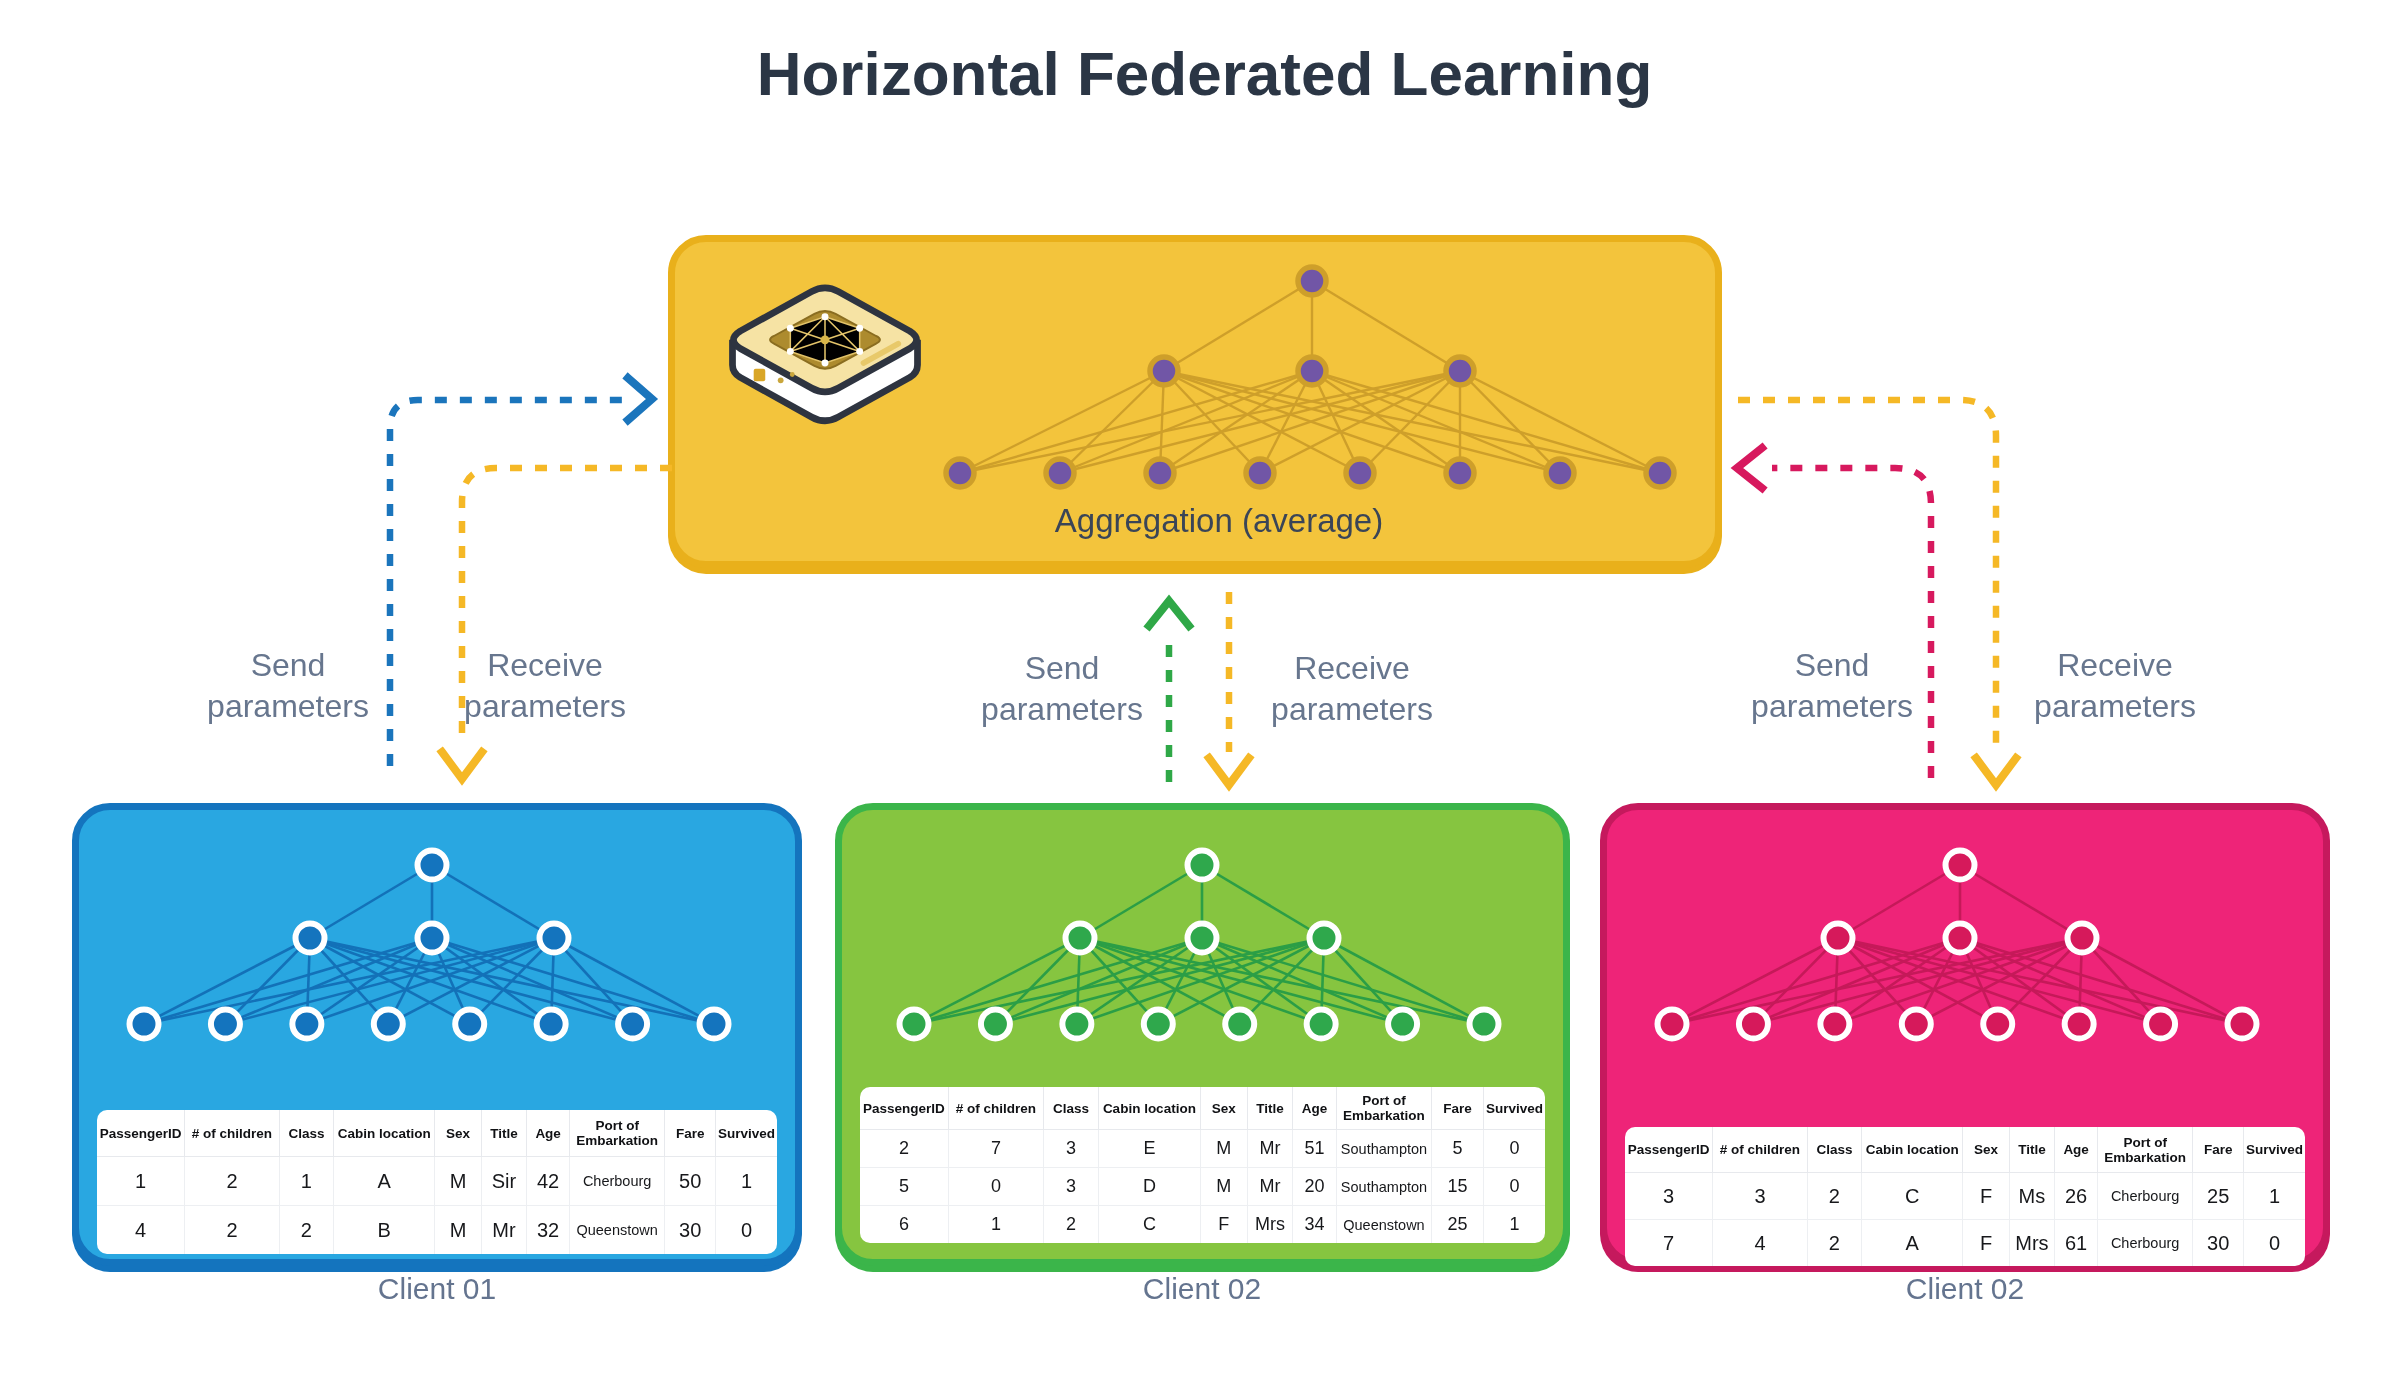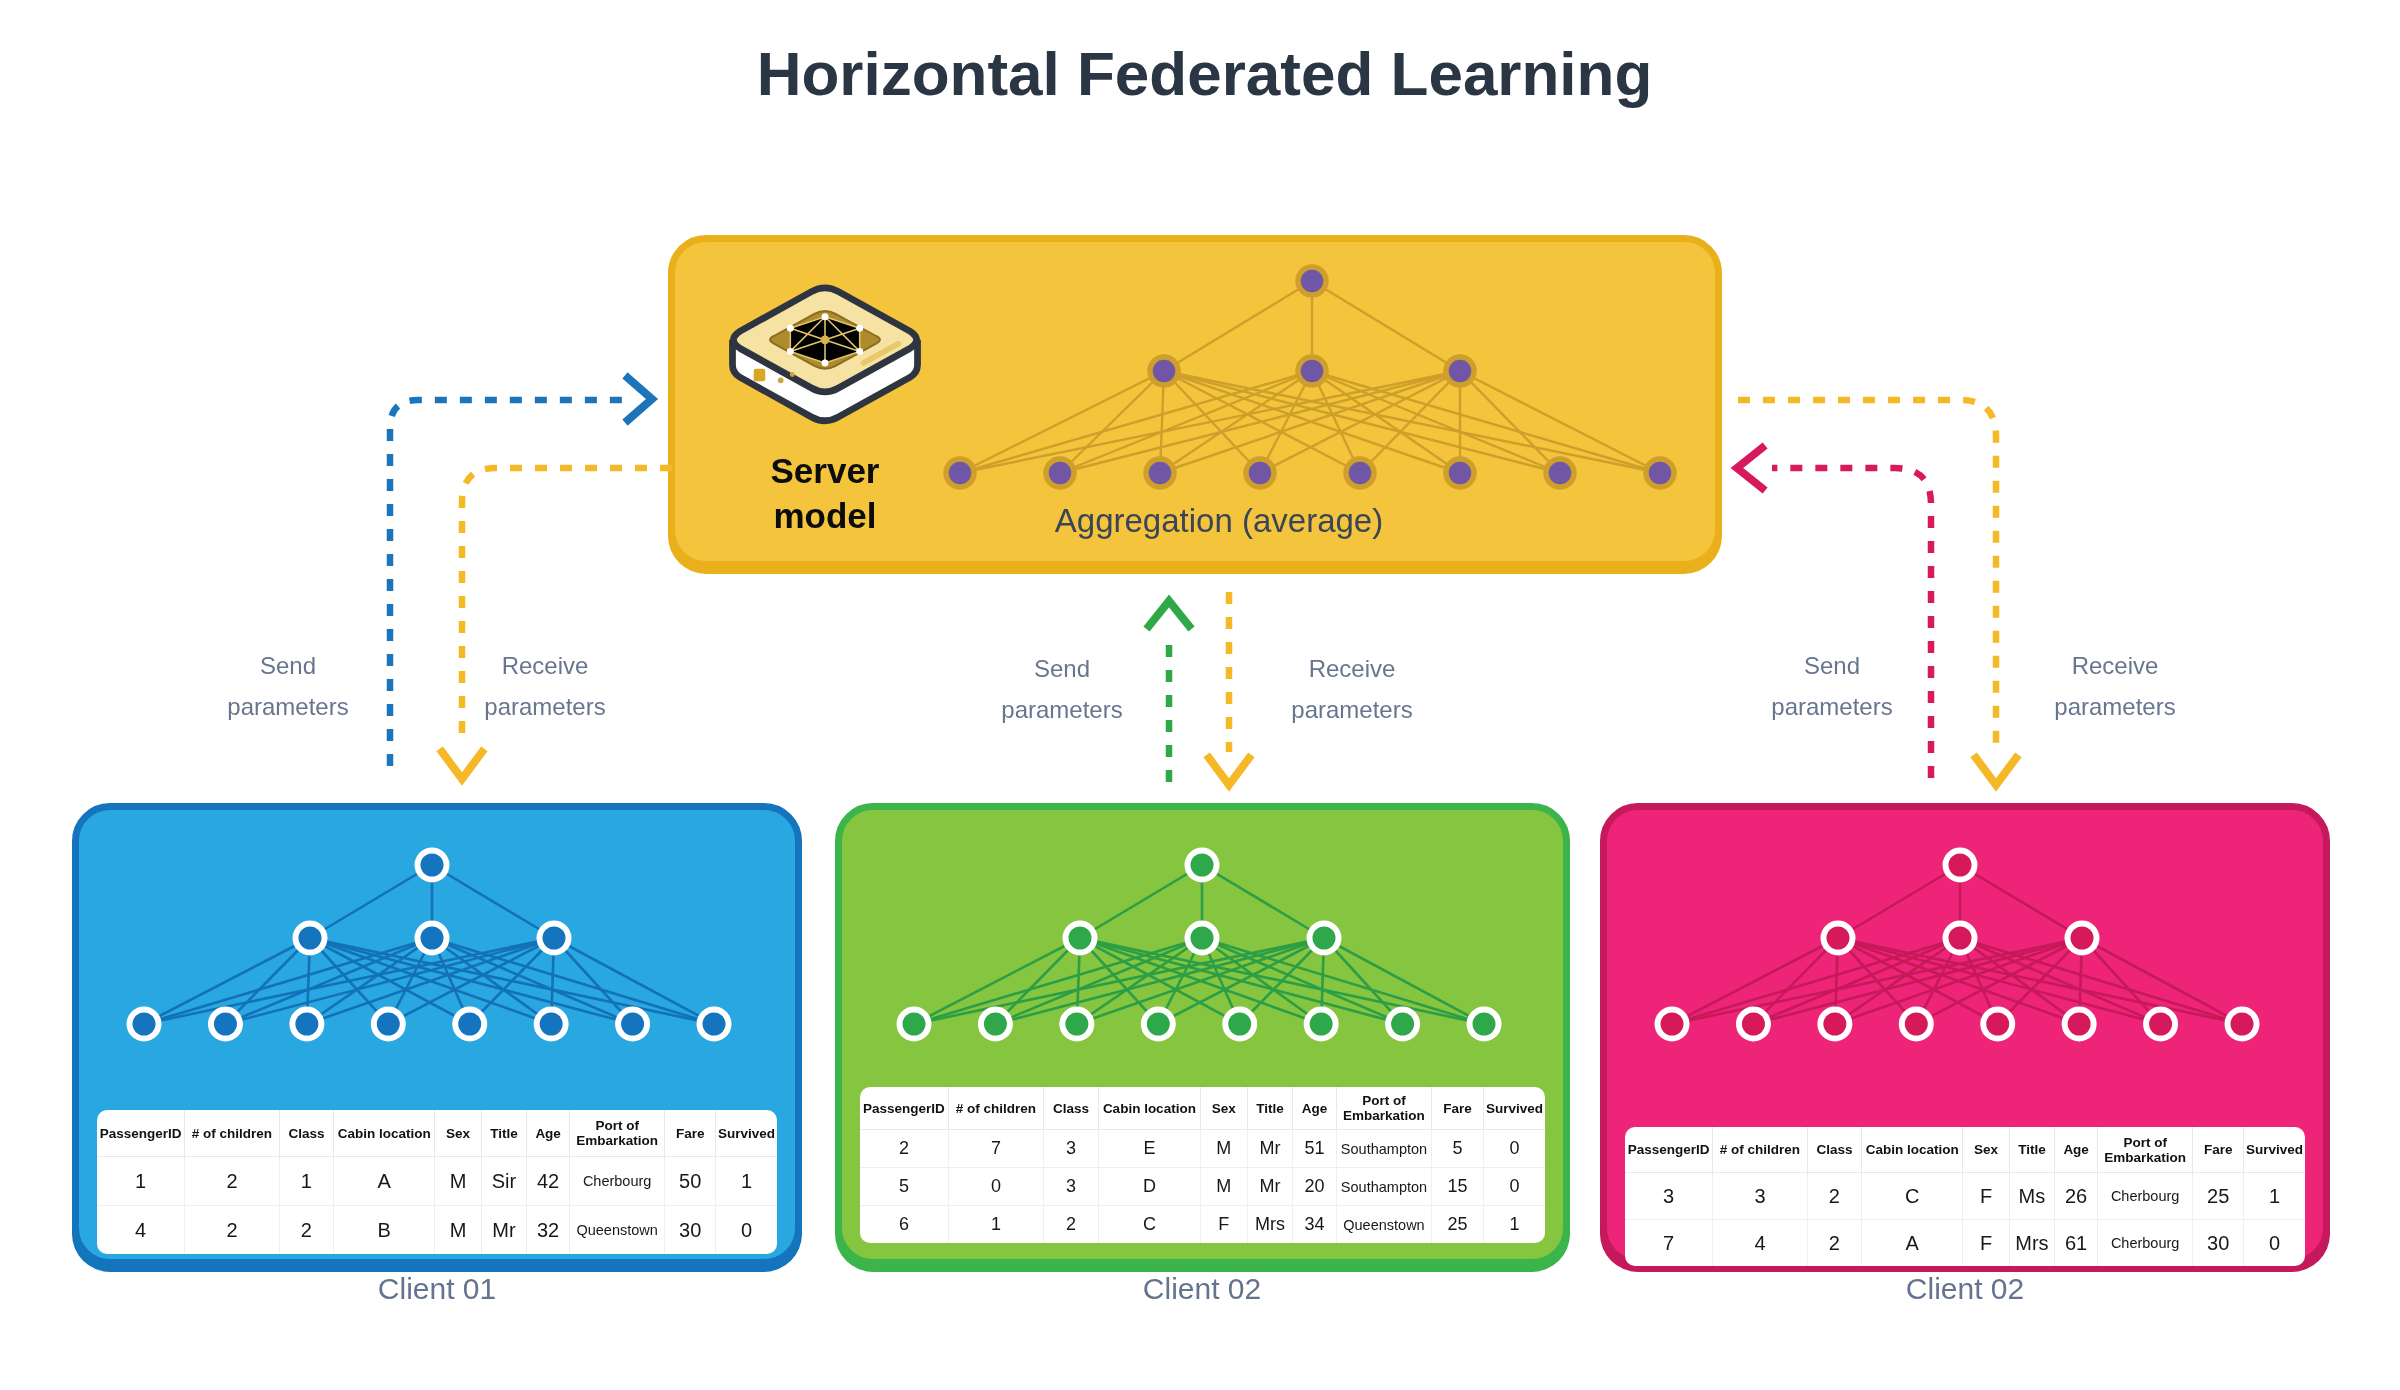--- a/index.html
+++ b/index.html
@@ -11,21 +11,21 @@
   #server-box{left:668px;top:235px;width:1054px;height:333px;}
   #client-box-0{left:72px;top:803px;width:730px;height:463px;}
   #client-box-1{left:835px;top:803px;width:735px;height:463px;}
   #client-box-2{left:1600px;top:803px;width:730px;height:463px;}
   .server-icon{position:absolute;left:44px;top:36px;width:212px;height:168px;}
   .server-label{position:absolute;left:28px;top:206px;width:244px;text-align:center;
                 font-weight:800;font-size:35px;line-height:45px;color:#0B0C0E;}
   .agg-label{position:absolute;left:544px;top:260px;transform:translateX(-50%);
              white-space:nowrap;font-size:33px;color:#3A4557;}
   .flow-label{position:absolute;transform:translateX(-50%);text-align:center;
-              font-size:24px;line-height:41px;color:#67768E;white-space:nowrap;}
+              font-size:32px;line-height:41px;color:#67768E;white-space:nowrap;}
   .client-label{position:absolute;top:1272px;transform:translateX(-50%);
                 font-size:30px;color:#64748F;white-space:nowrap;}
   .tablewrap{position:absolute;left:18px;right:18px;background:#ffffff;border-radius:10px;overflow:hidden;}
   #client-box-0 .tablewrap{top:300px;}
   #client-box-1 .tablewrap{top:277px;}
   #client-box-2 .tablewrap{top:317px;}
   table.pax{width:100%;border-collapse:collapse;table-layout:fixed;background:#fff;}
   table.pax th{font-size:13.5px;font-weight:700;color:#101114;text-align:center;vertical-align:middle;
                line-height:15px;padding:1px;border-right:1px solid #E7E9ED;border-bottom:1px solid #E7E9ED;}
   table.pax td{text-align:center;vertical-align:middle;color:#17181B;
@@ -66,24 +66,20 @@
           <circle cx="74" cy="50" r="3.6" fill="#fff"></circle>
         <circle cx="110" cy="62" r="4.6" fill="#D9B64A"></circle>
       </g>
       <g>
         <rect x="36" y="92" width="12" height="13" rx="2" fill="#D9A627"></rect>
         <circle cx="64" cy="104" r="3" fill="#C9A63C"></circle>
         <circle cx="76" cy="98" r="2.5" fill="#C9A63C"></circle>
         <line x1="150" y1="86" x2="186" y2="66" stroke="#E8C96A" stroke-width="6" stroke-linecap="round"></line>
       </g>
     </svg>
-    <div class="server-label">
-      <span>Server</span><br>
-      <span>model</span>
-    </div>
     <div class="agg-label" style="color: rgb(58, 69, 87);">Aggregation (average)</div>
   </div>
 
   <div class="box client-box" id="client-box-0" style="background: rgb(41, 167, 225); border-color: rgb(20, 116, 190); box-shadow: rgb(20, 116, 190) 0px 6px 0px 0px;">
     <div class="tablewrap">
       <table class="pax t0">
           <colgroup>
             <col style="width: 12.9%;">
             <col style="width: 13.9%;">
             <col style="width: 8%;">

